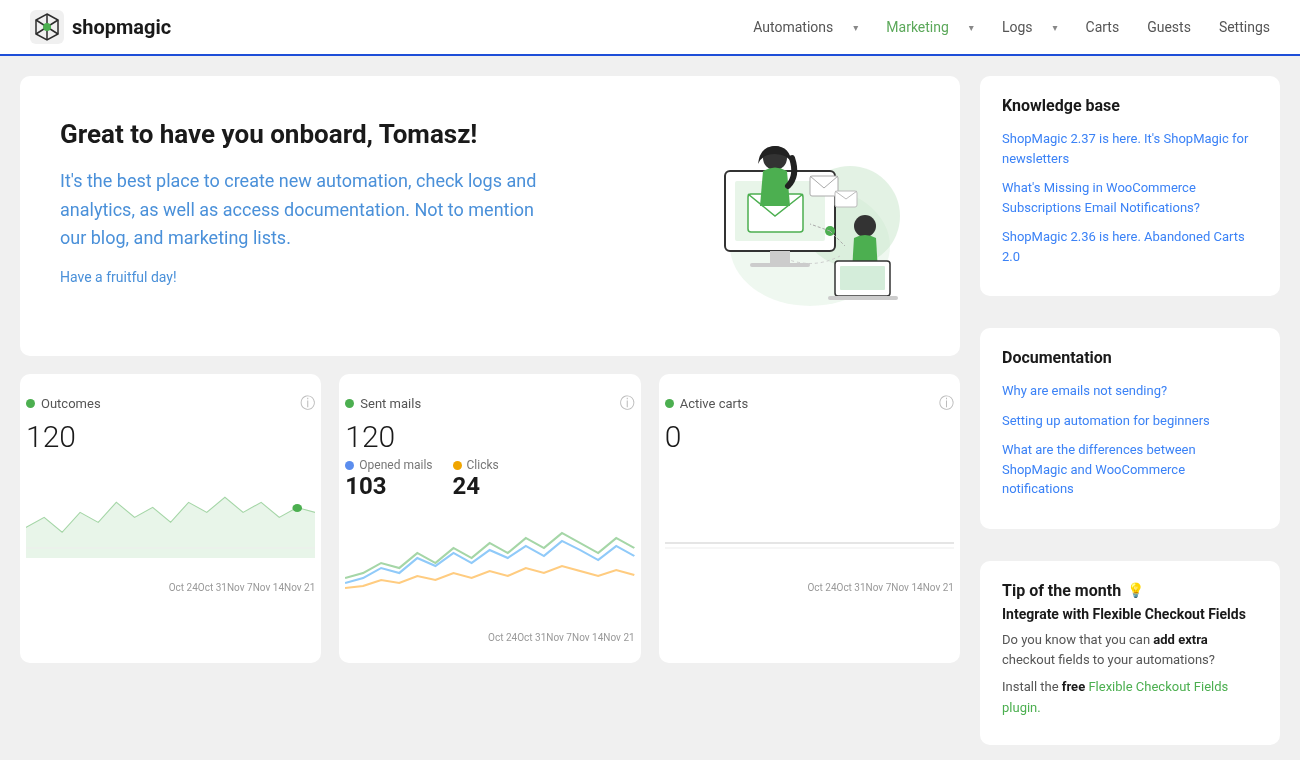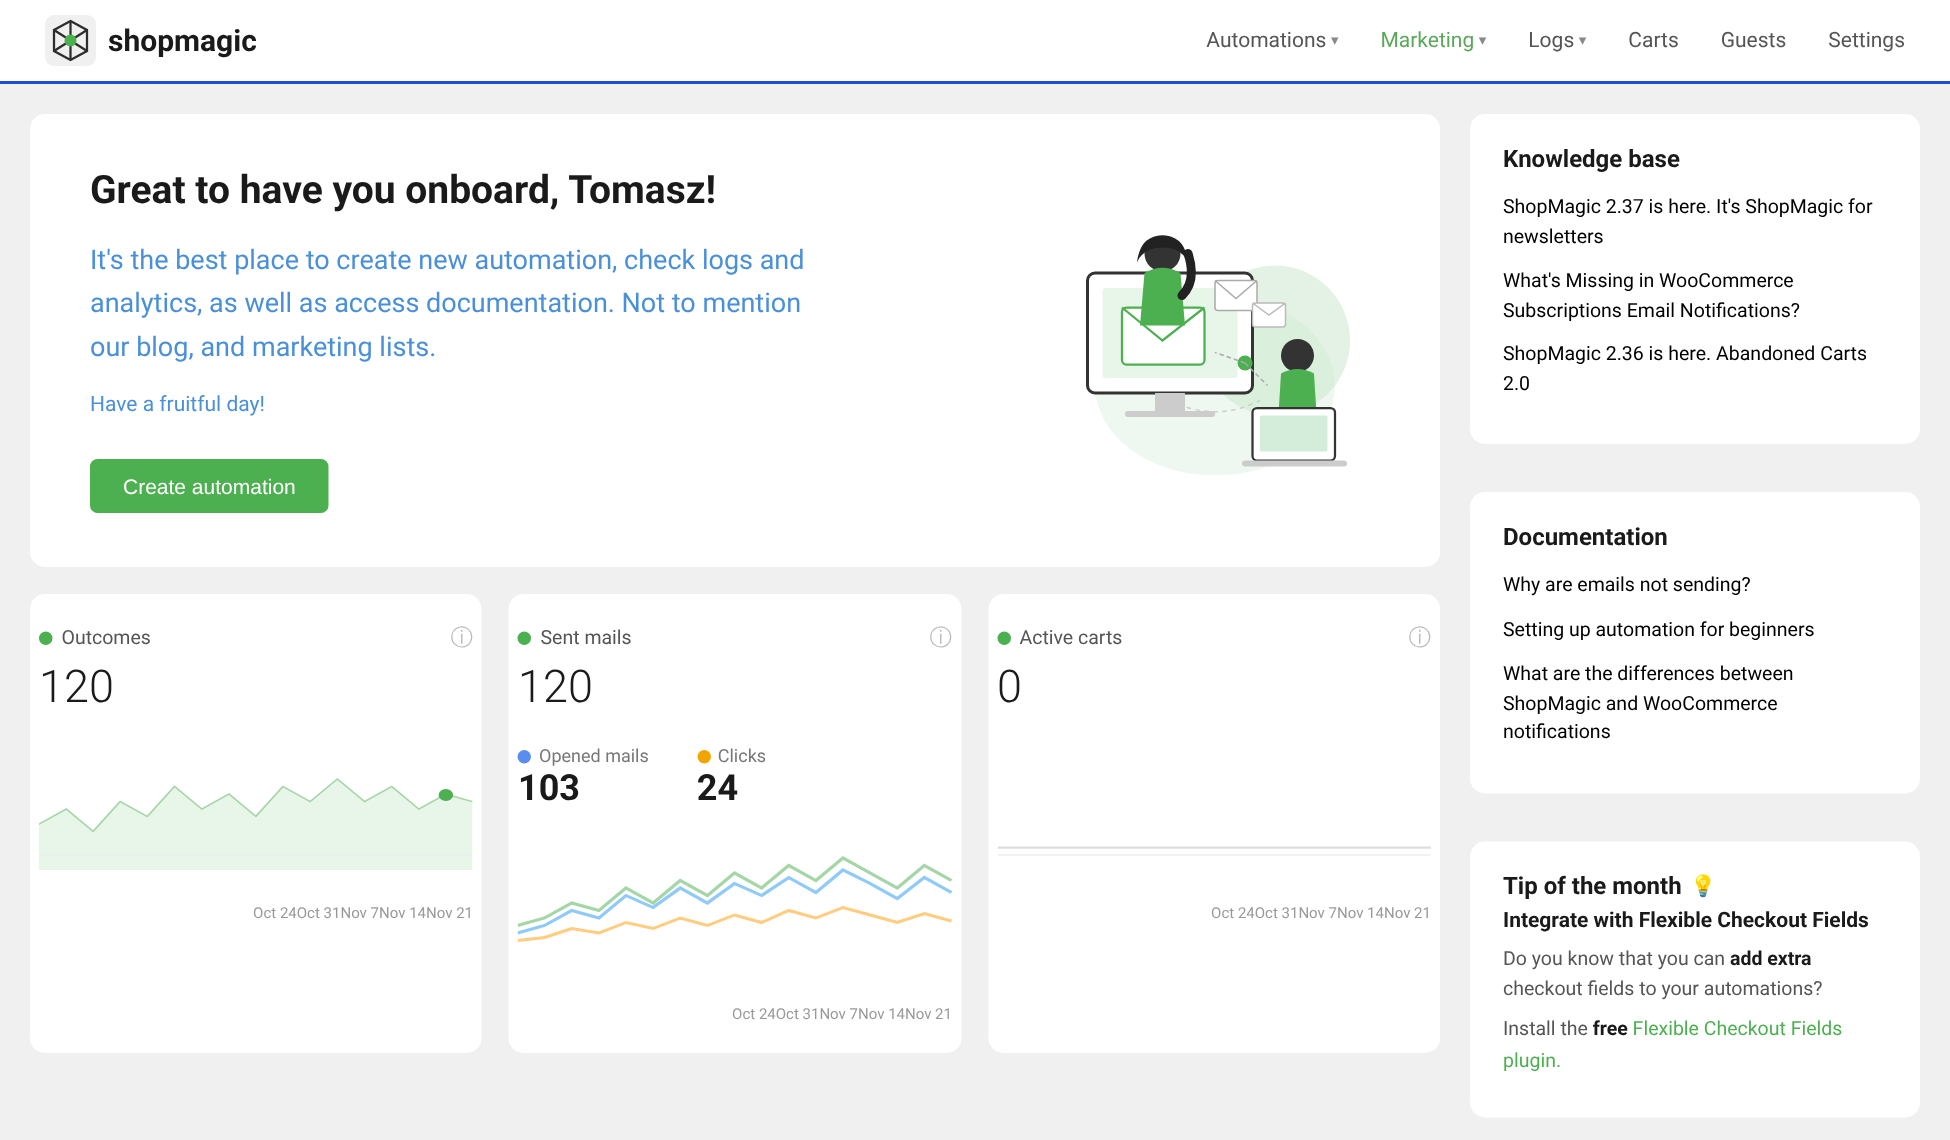--- a/index.html
+++ b/index.html
@@ -3,21 +3,21 @@
   <meta charset="utf-8">
   <style>
     * { box-sizing: border-box; margin: 0; padding: 0; }
     body { font-family: -apple-system, BlinkMacSystemFont, 'Segoe UI', Roboto, sans-serif; background: #f0f0f0; font-size: 14px; color: #333; }
 
     
     .header { background: #fff; display: flex; align-items: center; padding: 0 30px; height: 56px; border-bottom: 2px solid #1d4ed8; }
     .logo { display: flex; align-items: center; gap: 8px; font-size: 20px; font-weight: 700; color: #1a1a1a; margin-right: auto; }
     .logo-icon { width: 34px; height: 34px; }
     .nav { display: flex; align-items: center; gap: 28px; }
-    .nav-item { color: #555; font-size: 14px; cursor: pointer; display: flex; align-items: center; gap: 3px; text-decoration: none; }
+    .nav-item { color: #555; font-size: 14px; cursor: pointer; display: flex; align-items: center; gap: 20px; text-decoration: none; }
     .nav-item.active { color: #5ba85a; }
     .nav-chevron { font-size: 10px; color: #888; }
 
     
     .main { display: flex; gap: 20px; padding: 20px 20px; max-width: 1300px; }
     .left-col { flex: 1; display: flex; flex-direction: column; gap: 18px; }
     .right-col { width: 300px; display: flex; flex-direction: column; gap: 32px; }
 
     
     .welcome-card { background: #fff; border-radius: 10px; padding: 36px 40px; display: flex; align-items: center; justify-content: space-between; min-height: 280px; }
@@ -34,32 +34,32 @@
     .stats-row { display: flex; gap: 18px; }
     .stat-card { background: #fff; border-radius: 10px; padding: 20px 6px; flex: 1; min-width: 0; }
     .stat-label-row { display: flex; align-items: center; gap: 6px; margin-bottom: 6px; }
     .dot { width: 9px; height: 9px; border-radius: 50%; flex-shrink: 0; }
     .dot-green { background: #4caf50; }
     .dot-blue { background: #5b8dee; }
     .dot-orange { background: #f0a500; }
     .stat-label { font-size: 13px; color: #555; }
     .stat-number { font-size: 30px; font-weight: 300; color: #1a1a1a; margin-bottom: 4px; }
     .info-icon { color: #bbb; font-size: 15px; cursor: pointer; margin-left: auto; }
-    .sub-stats { display: flex; gap: 32px; margin-top: 21px; margin-bottom: 8px; }
+    .sub-stats { display: flex; gap: 20px; margin-top: 4px; margin-bottom: 8px; }
     .sub-stat-label-row { display: flex; align-items: center; gap: 5px; }
     .sub-stat-label { font-size: 12px; color: #777; }
     .sub-stat-num { font-size: 24px; font-weight: 700; color: #1a1a1a; }
     .chart-area { width: 100%; height: 120px; position: relative; overflow: hidden; }
     .x-labels { display: flex; justify-content: flex-end; margin-top: 4px; }
     .x-label { font-size: 10px; color: #999; }
 
     
     .sidebar-card { background: #fff; border-radius: 10px; padding: 20px 22px; }
     .sidebar-card-title { font-size: 16px; font-weight: 700; color: #1a1a1a; margin-bottom: 14px; }
-    .sidebar-link { display: block; color: #000000; font-size: 13px; line-height: 1.5; margin-bottom: 10px; text-decoration: none; cursor: pointer; }
+    .sidebar-link { display: block; color: #3b82f6; font-size: 13px; line-height: 1.5; margin-bottom: 10px; text-decoration: none; cursor: pointer; }
     .tip-title-row { display: flex; align-items: center; gap: 6px; margin-bottom: 6px; }
     .tip-title { font-size: 16px; font-weight: 700; color: #1a1a1a; }
     .tip-subtitle { font-size: 14px; font-weight: 700; color: #1a1a1a; margin-bottom: 8px; }
     .tip-desc { font-size: 13px; color: #555; line-height: 1.6; margin-bottom: 6px; }
     .tip-desc strong { font-weight: 700; color: #1a1a1a; }
     .tip-link { color: #4caf50; font-size: 13px; cursor: pointer; }
 
     
     svg { display: block; }
   </style>
@@ -103,21 +103,20 @@
 
 <div class="main">
 
   <div class="left-col">
 
     <div class="welcome-card">
       <div class="welcome-text">
         <div class="welcome-title">Great to have you onboard, Tomasz!</div>
         <div class="welcome-desc">It's the best place to create new automation, check logs and analytics, as well as access documentation. Not to mention our blog, and marketing lists.</div>
         <div class="welcome-sub">Have a fruitful day!</div>
-        <button class="btn-create">Create automation</button>
       </div>
 
       <svg class="illustration" viewBox="0 0 240 200" xmlns="http://www.w3.org/2000/svg">
 
         <ellipse cx="130" cy="130" rx="80" ry="60" fill="#e8f5e9" opacity="0.7"></ellipse>
         <ellipse cx="170" cy="100" rx="50" ry="50" fill="#c8e6c9" opacity="0.5"></ellipse>
 
         <rect x="45" y="55" width="110" height="80" rx="5" fill="#fff" stroke="#333" stroke-width="2"></rect>
         <rect x="55" y="65" width="90" height="60" rx="2" fill="#e8f5e9"></rect>
         <rect x="90" y="135" width="20" height="12" fill="#ccc"></rect>

